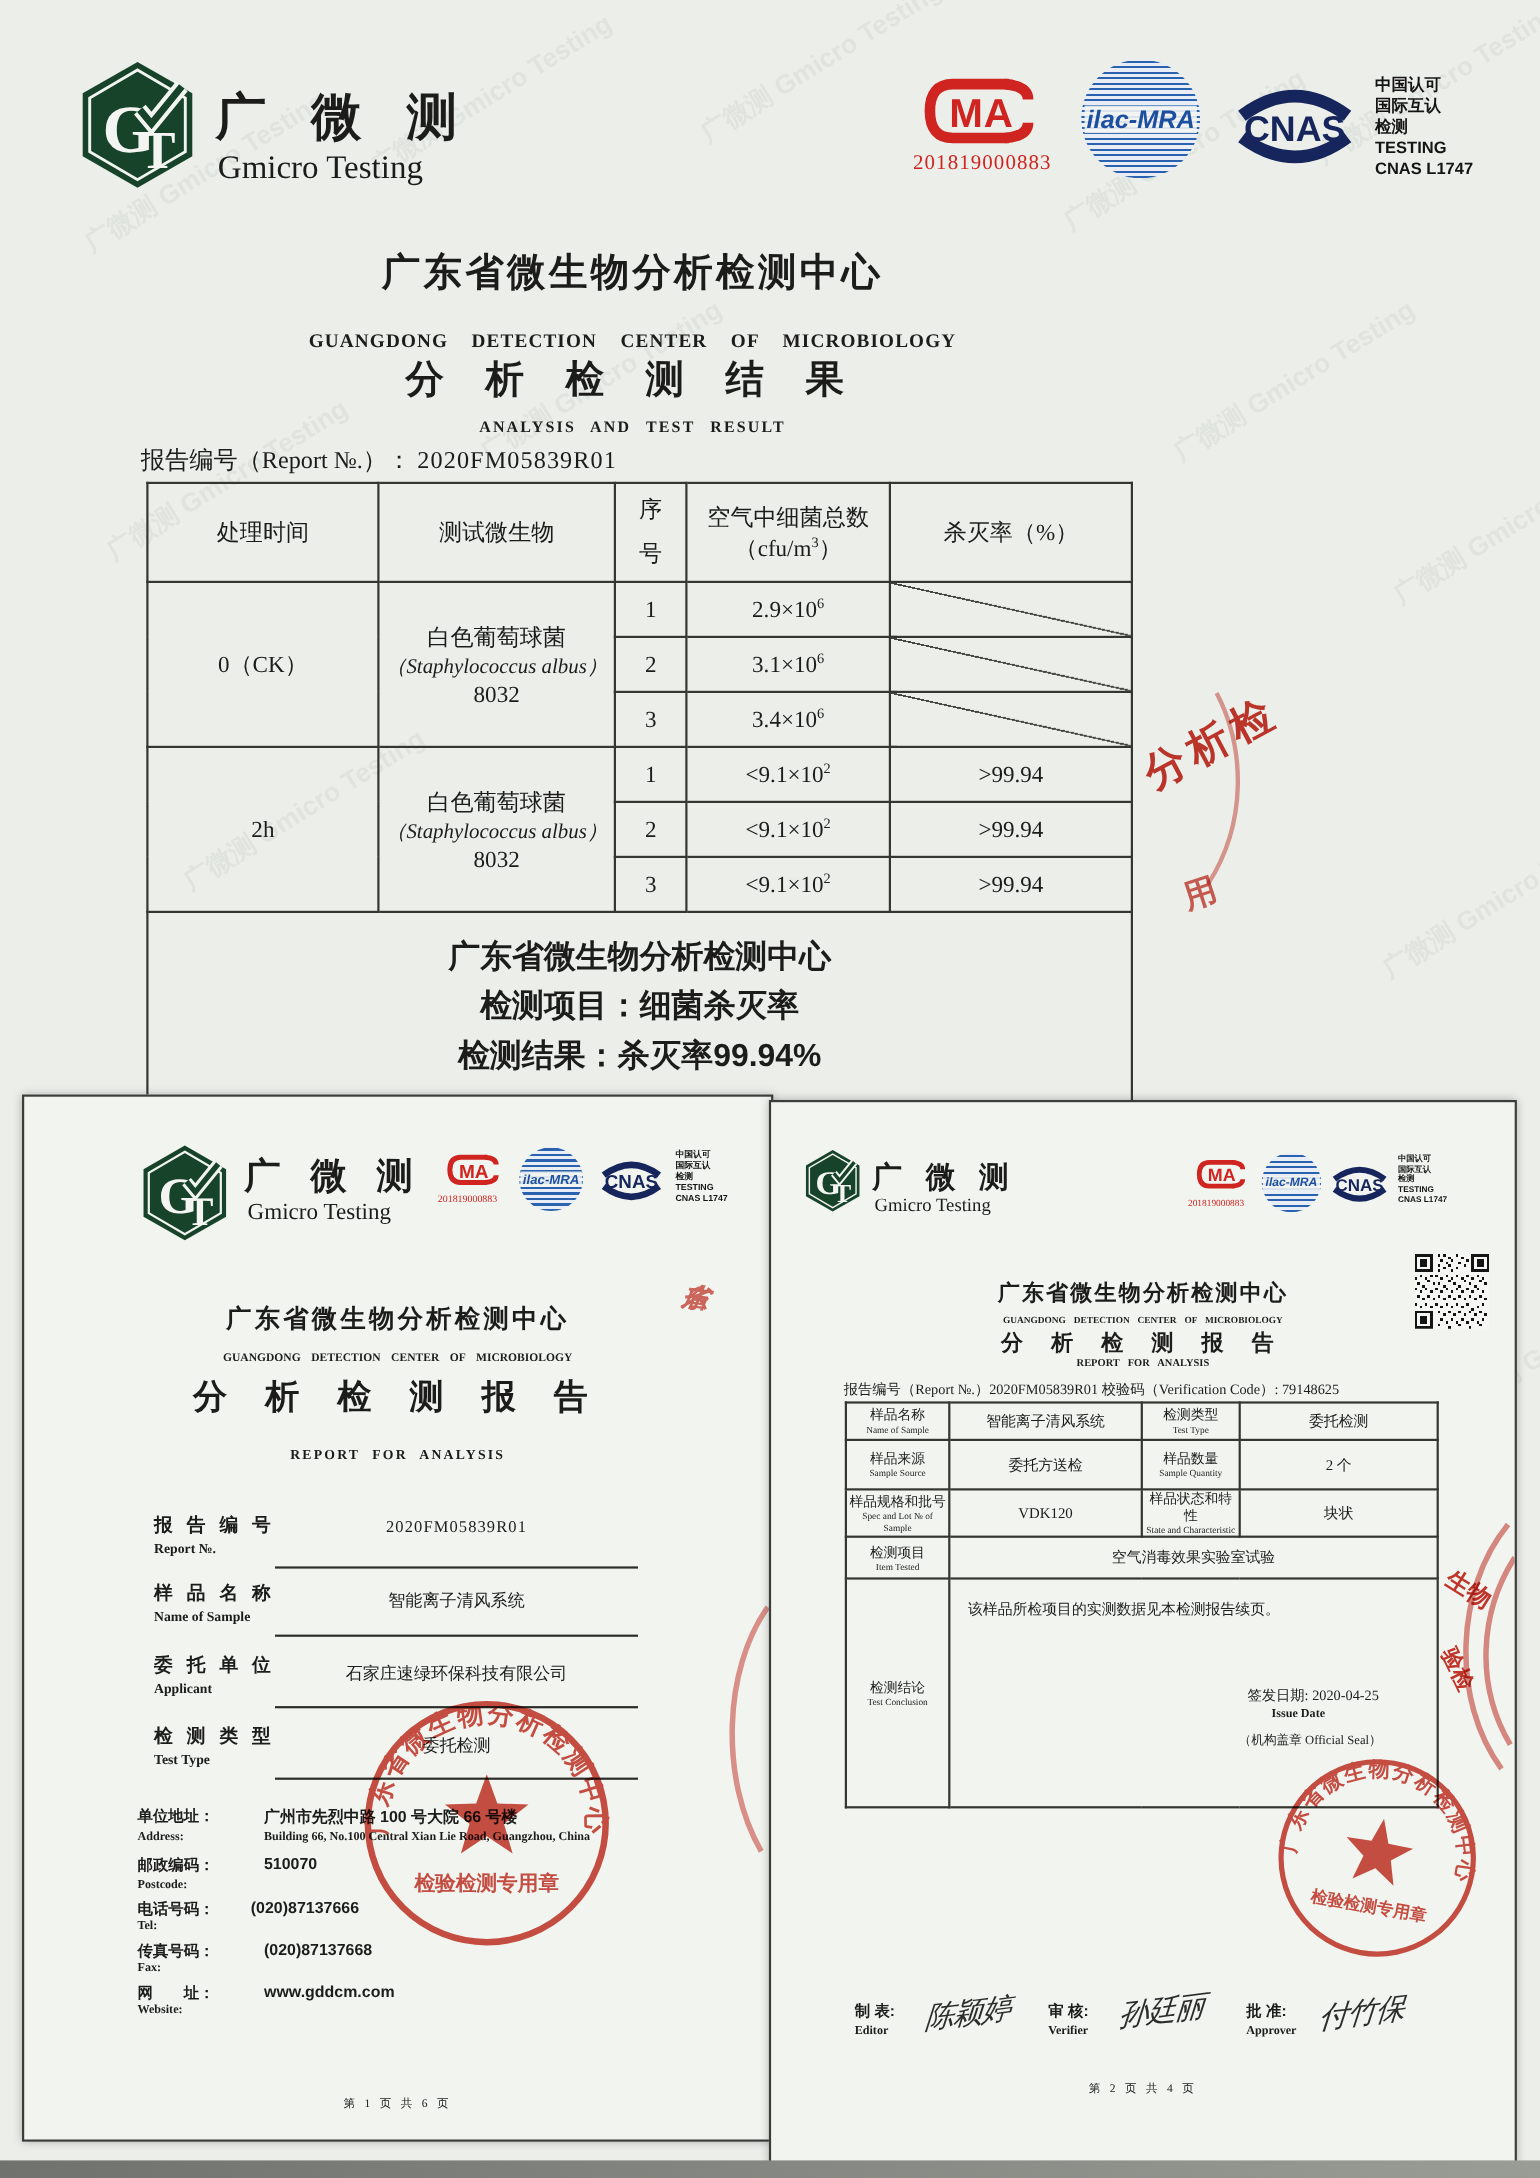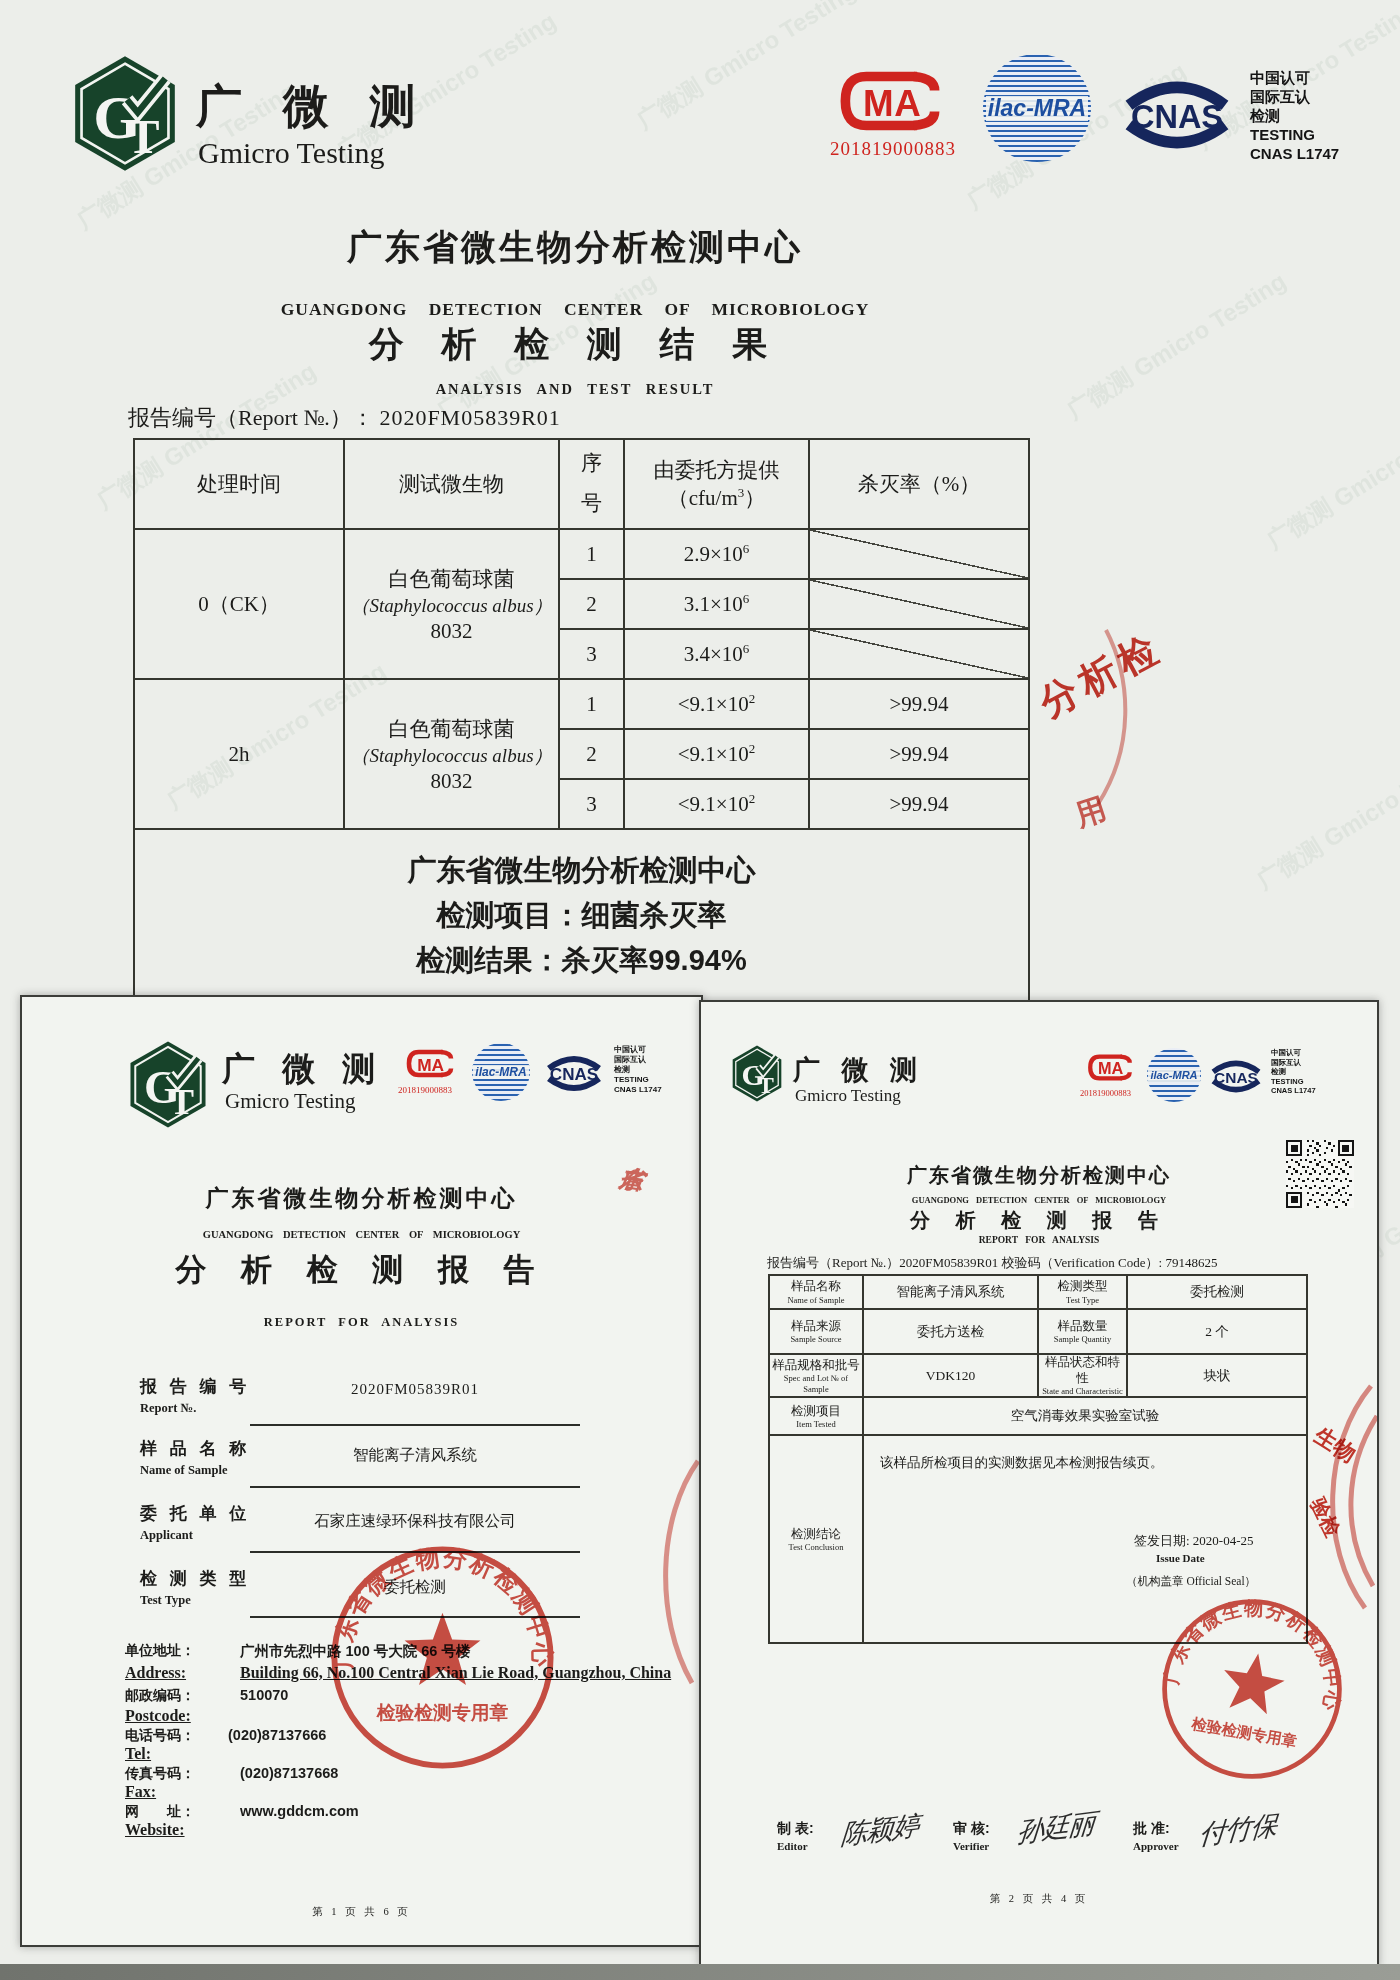--- a/index.html
+++ b/index.html
@@ -28,21 +28,21 @@
   td.summary-cell{text-align:left;vertical-align:top;padding:24px 0 0 322px;}
   .sumline{font-size:29px;font-weight:bold;line-height:45px;font-family:"Liberation Sans",sans-serif;}
   
   .page{position:absolute;background:#f2f4f0;border:2px solid #3c3d39;overflow:hidden;
         box-shadow:0 0 8px rgba(40,40,40,.35);}
   .uline{position:absolute;height:2px;background:#2c2d29;}
   .flabel{font-size:17px;font-weight:bold;letter-spacing:4px;font-family:"Liberation Sans",sans-serif;}
   .flabel-en{font-size:12.5px;font-weight:bold;}
   .fvalue{font-size:15.5px;text-align:center;font-family:"Liberation Sans",sans-serif;}
   .clabel{font-size:14px;font-weight:bold;font-family:"Liberation Sans",sans-serif;}
-  .clabel-en{font-size:16px;font-weight:bold;text-decoration:underline;}
+  .clabel-en{font-size:11px;font-weight:bold;}
   .cvalue{font-size:14.5px;font-weight:bold;font-family:"Liberation Sans",sans-serif;}
   
   .info-table td{font-size:13.5px;}
   .info-table .kc{font-size:12.5px;line-height:1.25;}
   .info-table .ke{font-size:8.5px;line-height:1.2;display:block;}
   .pgfoot{font-size:10.5px;letter-spacing:3px;text-align:center;width:100%;}
   
   .stamp{mix-blend-mode:multiply;opacity:.88;}
   .frag{color:#c9372c;font-weight:bold;font-family:"Liberation Sans",sans-serif;mix-blend-mode:multiply;}
   .sig{font-size:27px;font-style:italic;transform:rotate(-7deg) skewX(-12deg);letter-spacing:-1px;color:#1b1b1b;opacity:.92;}
@@ -131,21 +131,21 @@
           <col style="width:65px">
           <col style="width:185px">
           <col style="width:220px">
         </colgroup>
       <tbody>
           <tr style="height:90px">
         <td>处理时间</td>
         <td>测试微生物</td>
         <td><span style="display:inline-block;width:24px;word-break:break-all;line-height:1.9">序号</span></td>
         <td>
-          <div>由委托方提供</div>
+          <div>空气中细菌总数</div>
           <div><span>（cfu/m</span><sup>3</sup><span>）</span></div>
         </td>
         <td>杀灭率（%）</td>
       </tr>
       <tr style="height:50px">
         <td rowspan="3">0（CK）</td>
         <td rowspan="3">
           <div>白色葡萄球菌</div>
           <div class="lat">（Staphylococcus albus）</div>
           <div>8032</div>

